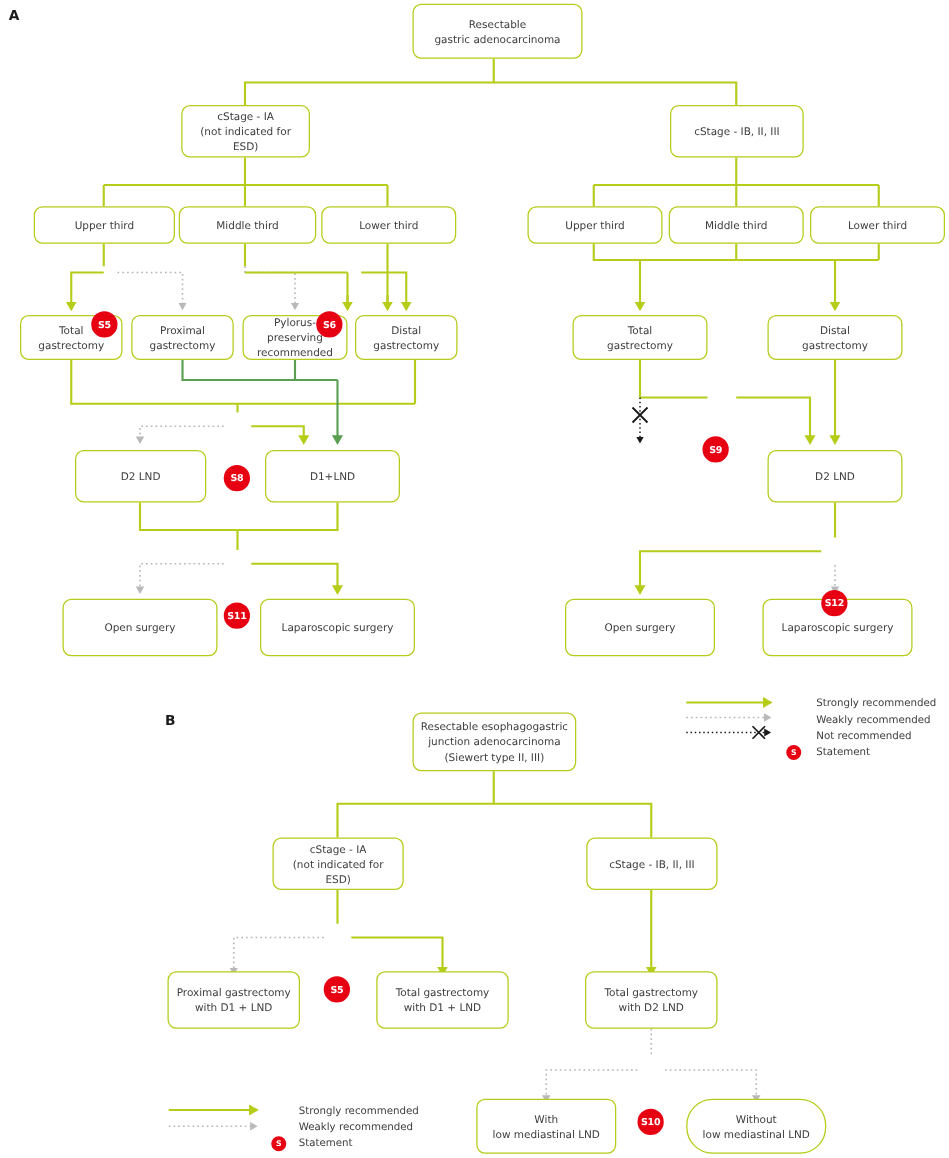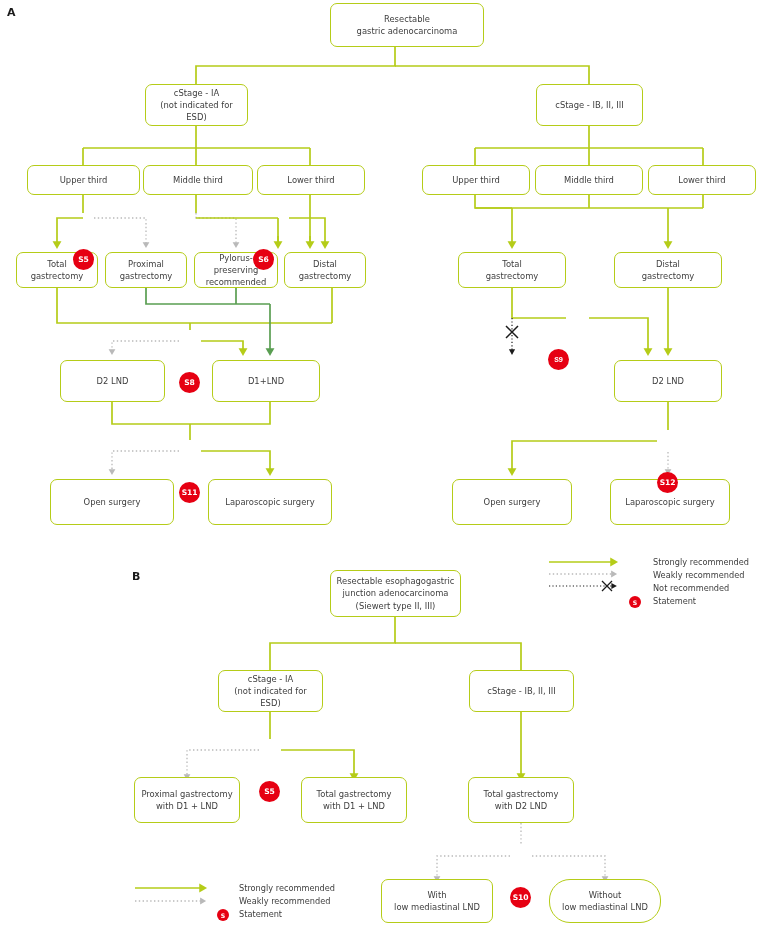--- a/index.html
+++ b/index.html
@@ -178,21 +178,21 @@
     </g>
 
     <g fill="none">
       <path d="M135,888 L203,888" stroke="#b5cc18" stroke-width="1.7" marker-end="url(#ar-strong)"></path>
       <path d="M135,901 L203,901" stroke="#b9b9b9" stroke-width="1.3" stroke-dasharray="1.4 2.4" marker-end="url(#ar-weak)"></path>
     </g>
   </svg>
 
   <div class="panel-label" style="left:7px;top:6px;">A</div>
 
-  <div class="node" style="left:330px;top:3px;width:154px;height:44px;">Resectable
+  <div class="node" style="left:330px;top:3px;width:136px;height:44px;">Resectable
 gastric adenocarcinoma</div>
 
   <div class="node" style="left:145px;top:84px;width:103px;height:42px;">cStage - IA
 (not indicated for ESD)</div>
   <div class="node" style="left:536px;top:84px;width:107px;height:42px;">cStage - IB, II, III</div>
 
   <div class="node" style="left:27px;top:165px;width:113px;height:30px;">Upper third</div>
   <div class="node" style="left:143px;top:165px;width:110px;height:30px;">Middle third</div>
   <div class="node" style="left:257px;top:165px;width:108px;height:30px;">Lower third</div>
 
@@ -222,21 +222,21 @@
   <div class="node" style="left:50px;top:479px;width:124px;height:46px;">Open surgery</div>
   <div class="node" style="left:208px;top:479px;width:124px;height:46px;">Laparoscopic surgery</div>
 
   <div class="node" style="left:452px;top:479px;width:120px;height:46px;">Open surgery</div>
   <div class="node" style="left:610px;top:479px;width:120px;height:46px;">Laparoscopic surgery</div>
 
   <div class="stmt" style="left:73px;top:207px;">S5</div>
   <div class="stmt" style="left:253px;top:207px;">S6</div>
   <div class="stmt" style="left:179px;top:330px;">S8</div>
   <div class="stmt" style="left:179px;top:440px;">S11</div>
-  <div class="stmt" style="left:548px;top:307px;font-family:Liberation Mono, monospace;">S9</div>
+  <div class="stmt" style="left:562px;top:307px;">S9</div>
   <div class="stmt" style="left:657px;top:430px;">S12</div>
 
   <div class="panel-label" style="left:132px;top:570px;">B</div>
 
   <div class="node" style="left:330px;top:570px;width:131px;height:47px;">Resectable esophagogastric
 junction adenocarcinoma
 (Siewert type II, III)</div>
 
   <div class="node" style="left:218px;top:670px;width:105px;height:42px;">cStage - IA
 (not indicated for ESD)</div>

